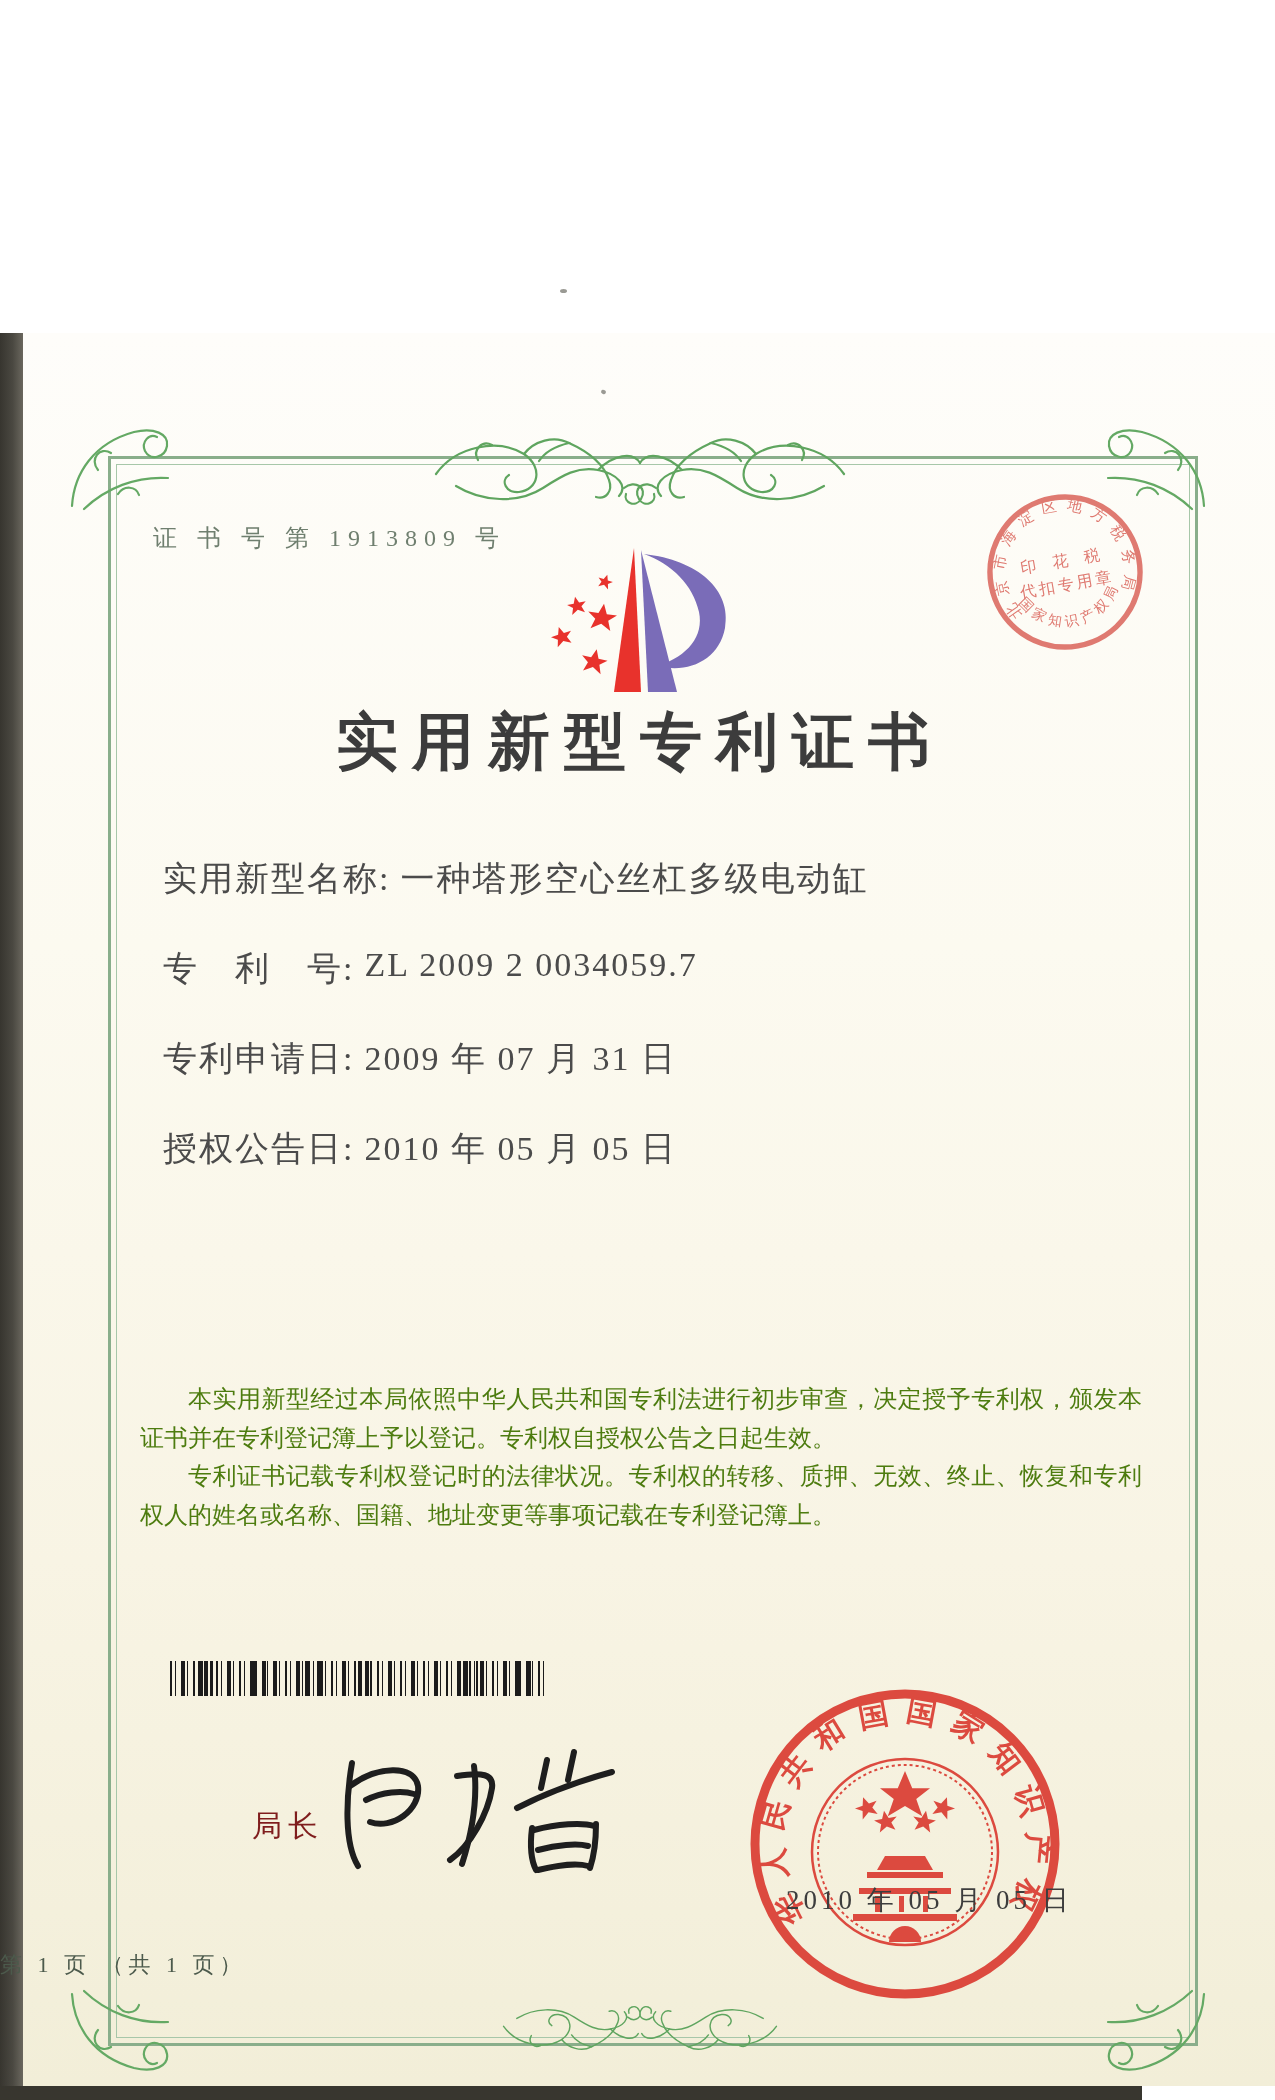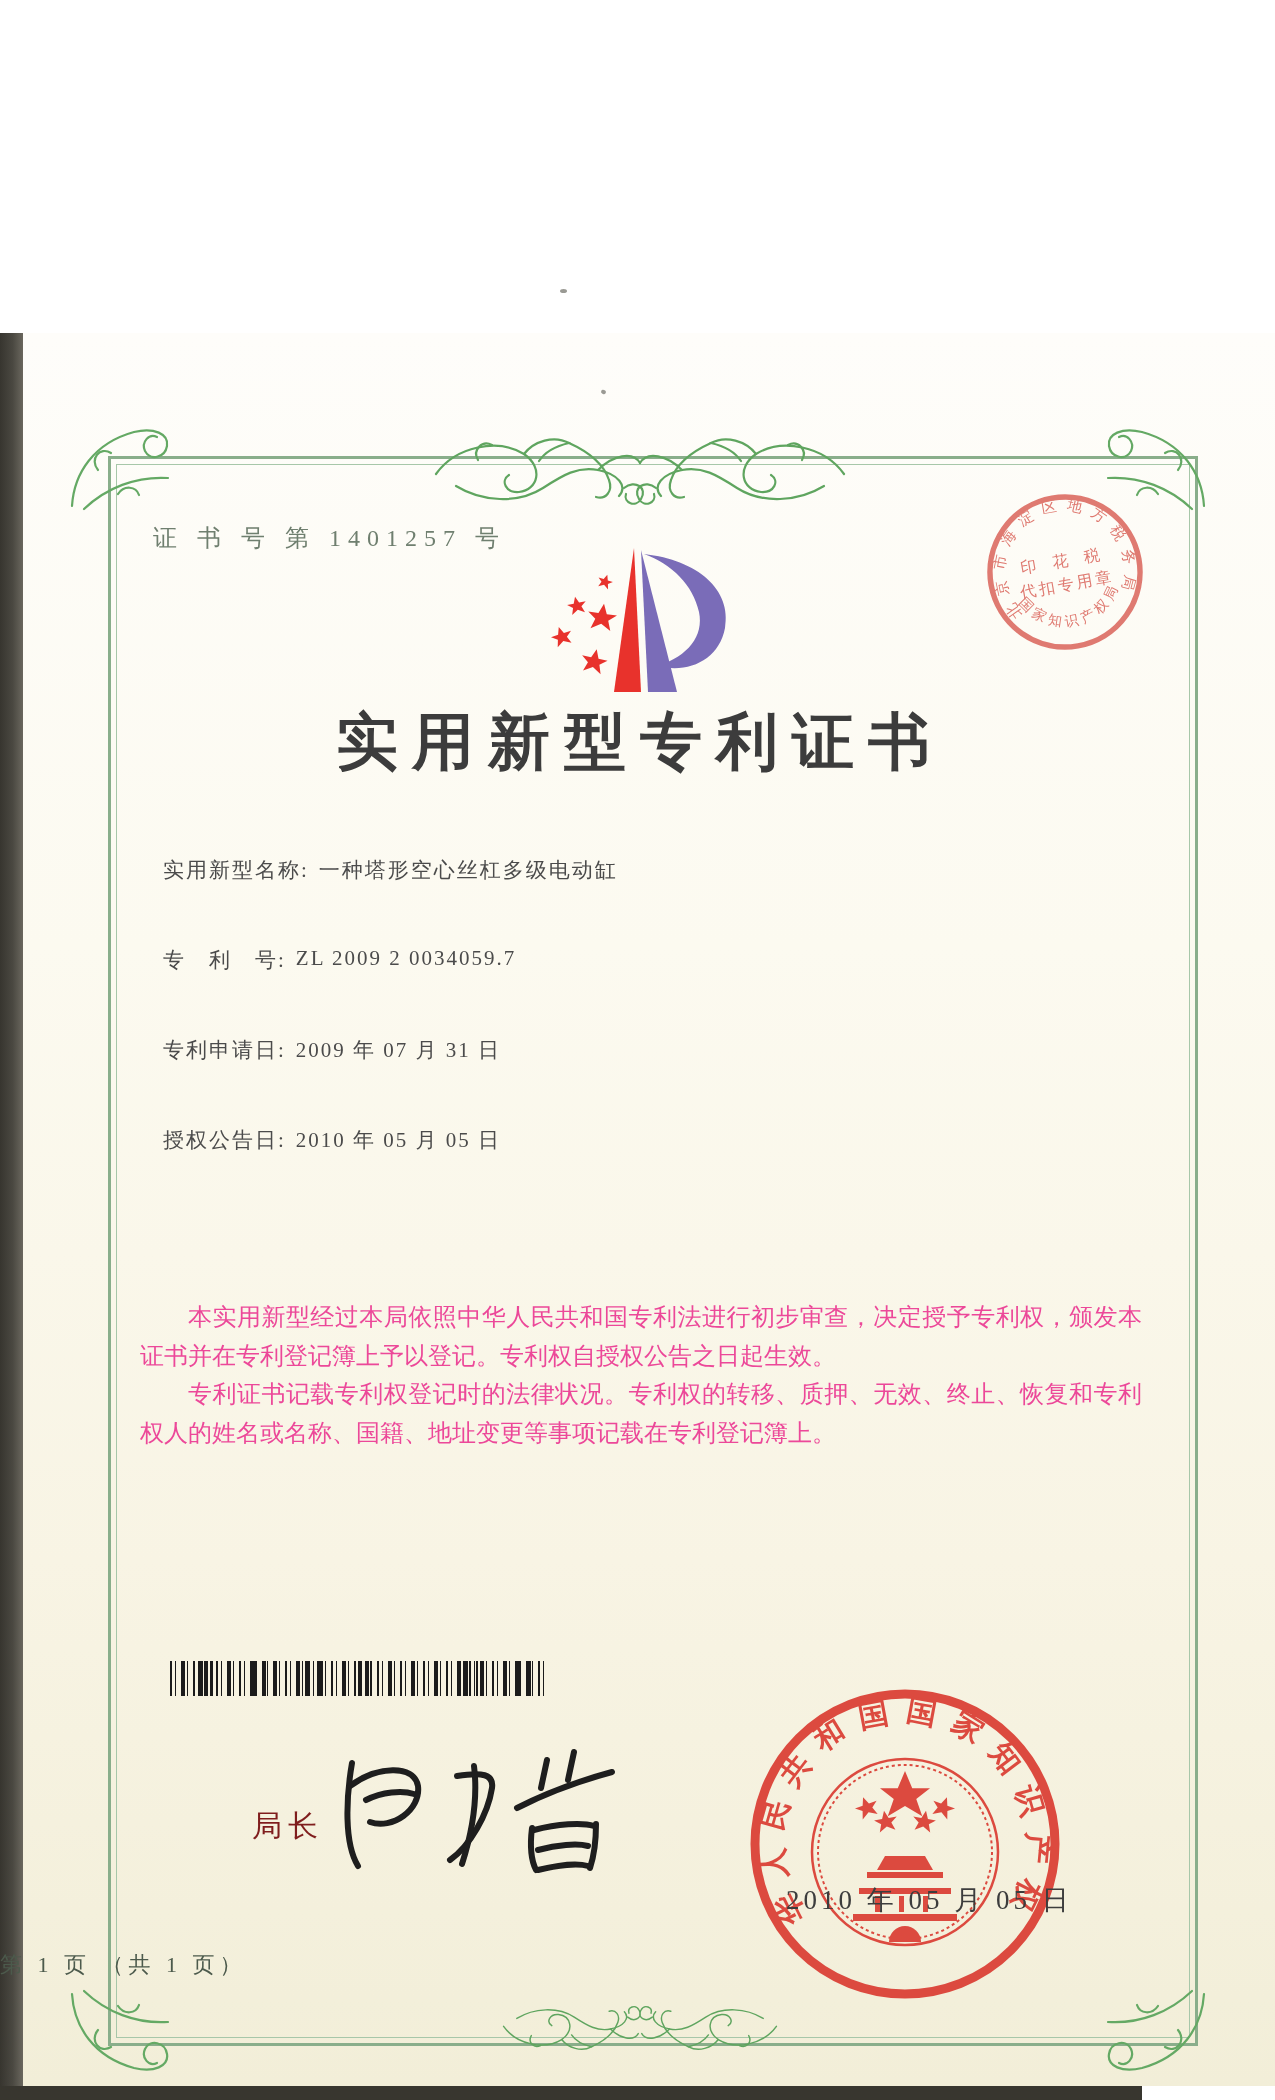--- a/index.html
+++ b/index.html
@@ -31,26 +31,26 @@
 
   .cert-no{position:absolute;left:153px;top:522px;font-size:24px;color:#6f7f6f;
     letter-spacing:7px;white-space:nowrap;}
 
   .logo{position:absolute;left:520px;top:538px;width:230px;height:172px;}
 
   .title{position:absolute;left:0;top:700px;width:1280px;text-align:center;
     font-size:62px;font-weight:600;color:#3c3c3c;letter-spacing:14px;white-space:nowrap;}
 
   .fields{position:absolute;left:163px;top:856px;}
-  .field-row{height:90px;font-size:21px;color:#4b4b4b;letter-spacing:2px;
+  .field-row{height:90px;font-size:34px;color:#4b4b4b;letter-spacing:2px;
     display:flex;align-items:flex-start;white-space:nowrap;}
   .field-label{margin-right:10px;}
 
-  .body-text{position:absolute;left:140px;top:1298px;width:1002px;
-    font-size:24px;line-height:38.5px;color:#ec4899;text-align:justify;}
+  .body-text{position:absolute;left:140px;top:1380px;width:1002px;
+    font-size:24px;line-height:38.5px;color:#4d7c0f;text-align:justify;}
   .body-text p{margin:0;text-indent:2em;}
 
   .barcode{position:absolute;left:170px;top:1661px;width:374px;height:35px;
     background:
       repeating-linear-gradient(90deg,#1b1b1b 0 2px,transparent 2px 5px,#1b1b1b 5px 6px,transparent 6px 11px,#1b1b1b 11px 15px,transparent 15px 17px,#1b1b1b 17px 18px,transparent 18px 23px),
       repeating-linear-gradient(90deg,transparent 0 29px,#1b1b1b 29px 33px,transparent 33px 41px,#1b1b1b 41px 43px,transparent 43px 53px);}
 
   .sig-label{position:absolute;left:252px;top:1806px;font-size:30px;color:#7f1d1d;
     letter-spacing:6px;white-space:nowrap;}
   .sig-svg{position:absolute;left:322px;top:1738px;width:300px;height:180px;}
@@ -120,21 +120,21 @@
 <svg class="ornament orn-corner orn-tr" viewBox="0 0 112 96">
     <use href="#corner-curl"></use>
   </svg>
 <svg class="ornament orn-corner orn-bl" viewBox="0 0 112 96">
     <use href="#corner-curl"></use>
   </svg>
 <svg class="ornament orn-corner orn-br" viewBox="0 0 112 96">
     <use href="#corner-curl"></use>
   </svg>
 
-<div class="cert-no">证 书 号 第 1401257 号</div>
+<div class="cert-no">证 书 号 第 1913809 号</div>
 
 <svg class="logo" viewBox="0 0 230 172" aria-label="SIPO logo">
 
   <path d="M124,16 C178,22 212,52 205,90 C199,122 168,136 138,128 C168,118 184,98 179,74 C173,47 152,26 124,16 Z" fill="#7a6cb8"></path>
 
   <polygon points="121,12 128,154 157,154" fill="#7a6cb8"></polygon>
 
   <polygon points="114,10 94,154 121,154" fill="#e8322c"></polygon>
 
   <g fill="#e8322c">

